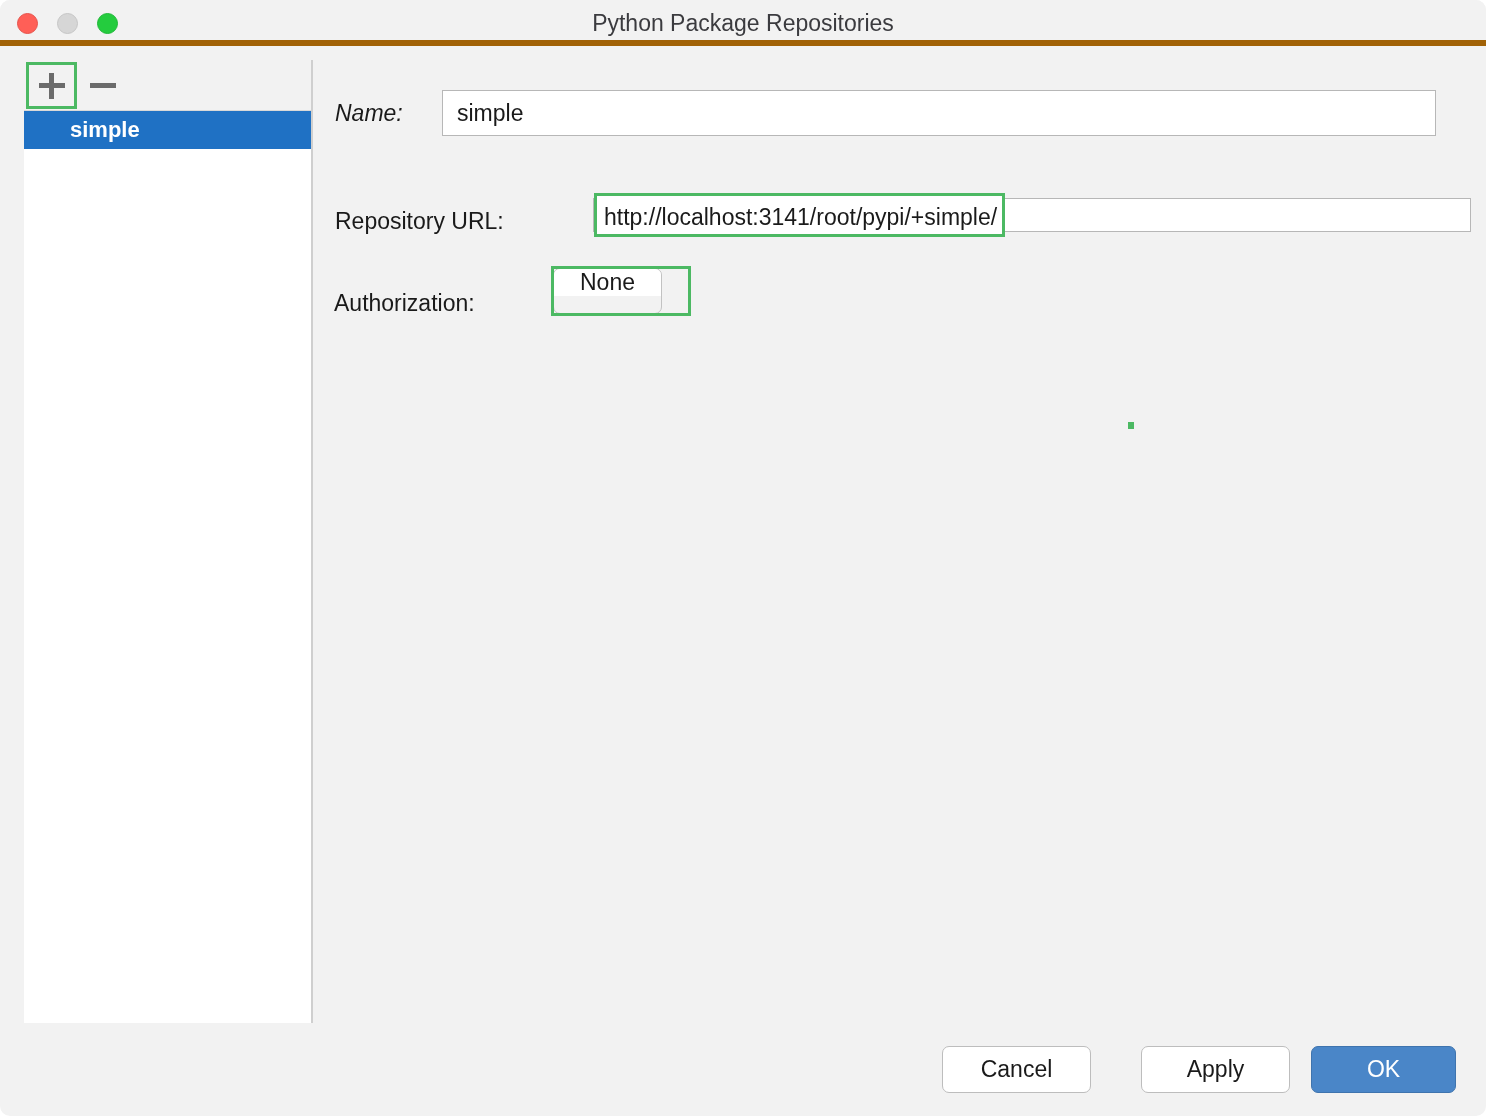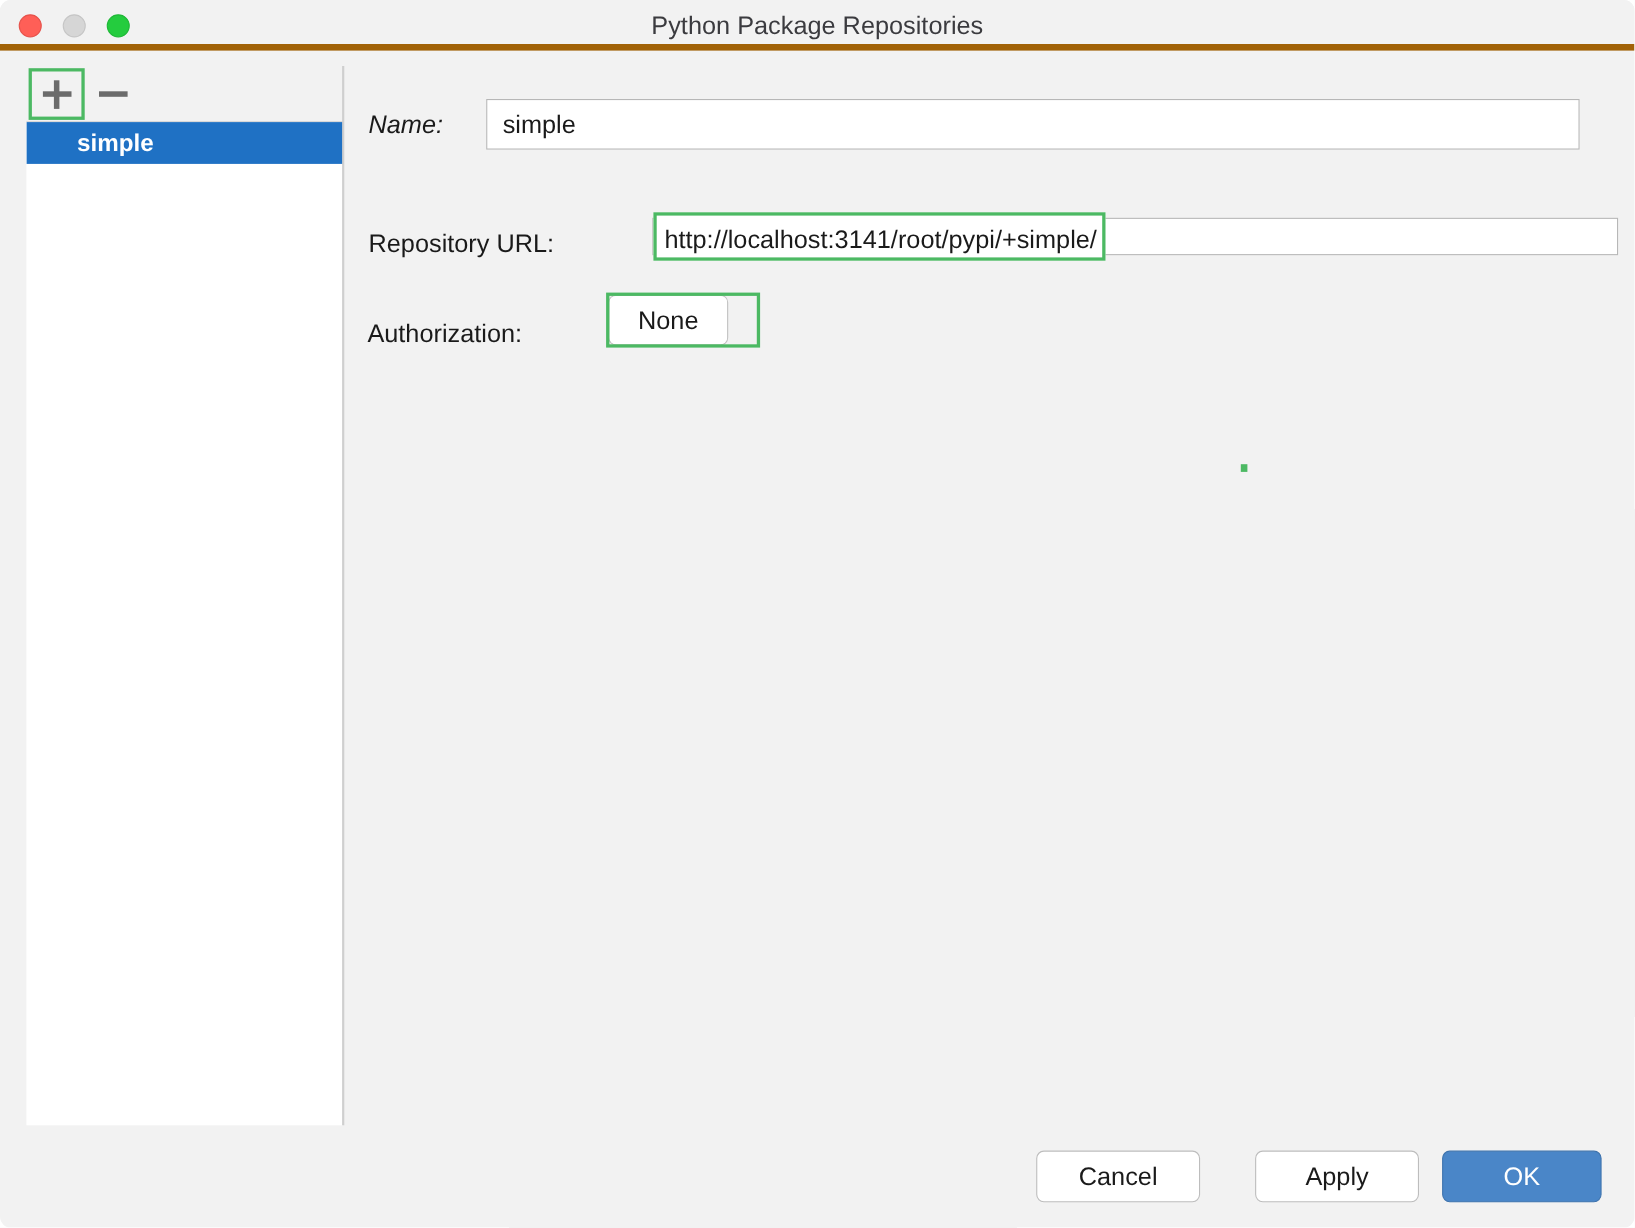--- a/index.html
+++ b/index.html
@@ -184,20 +184,21 @@
     position: absolute;
     left: 553px; top: 268px;
     height: 46px;
     display: flex;
     align-items: stretch;
     border: 1px solid #c2c2c2;
     border-radius: 7px;
     background: #f2f2f2;
     box-sizing: border-box;
     overflow: hidden;
+    flex-direction: column;
   }
   .segment {
     font-size: 23px;
     color: #1a1a1a;
     display: flex;
     align-items: center;
     justify-content: center;
     padding: 0 26px;
     box-sizing: border-box;
     background: #f2f2f2;

